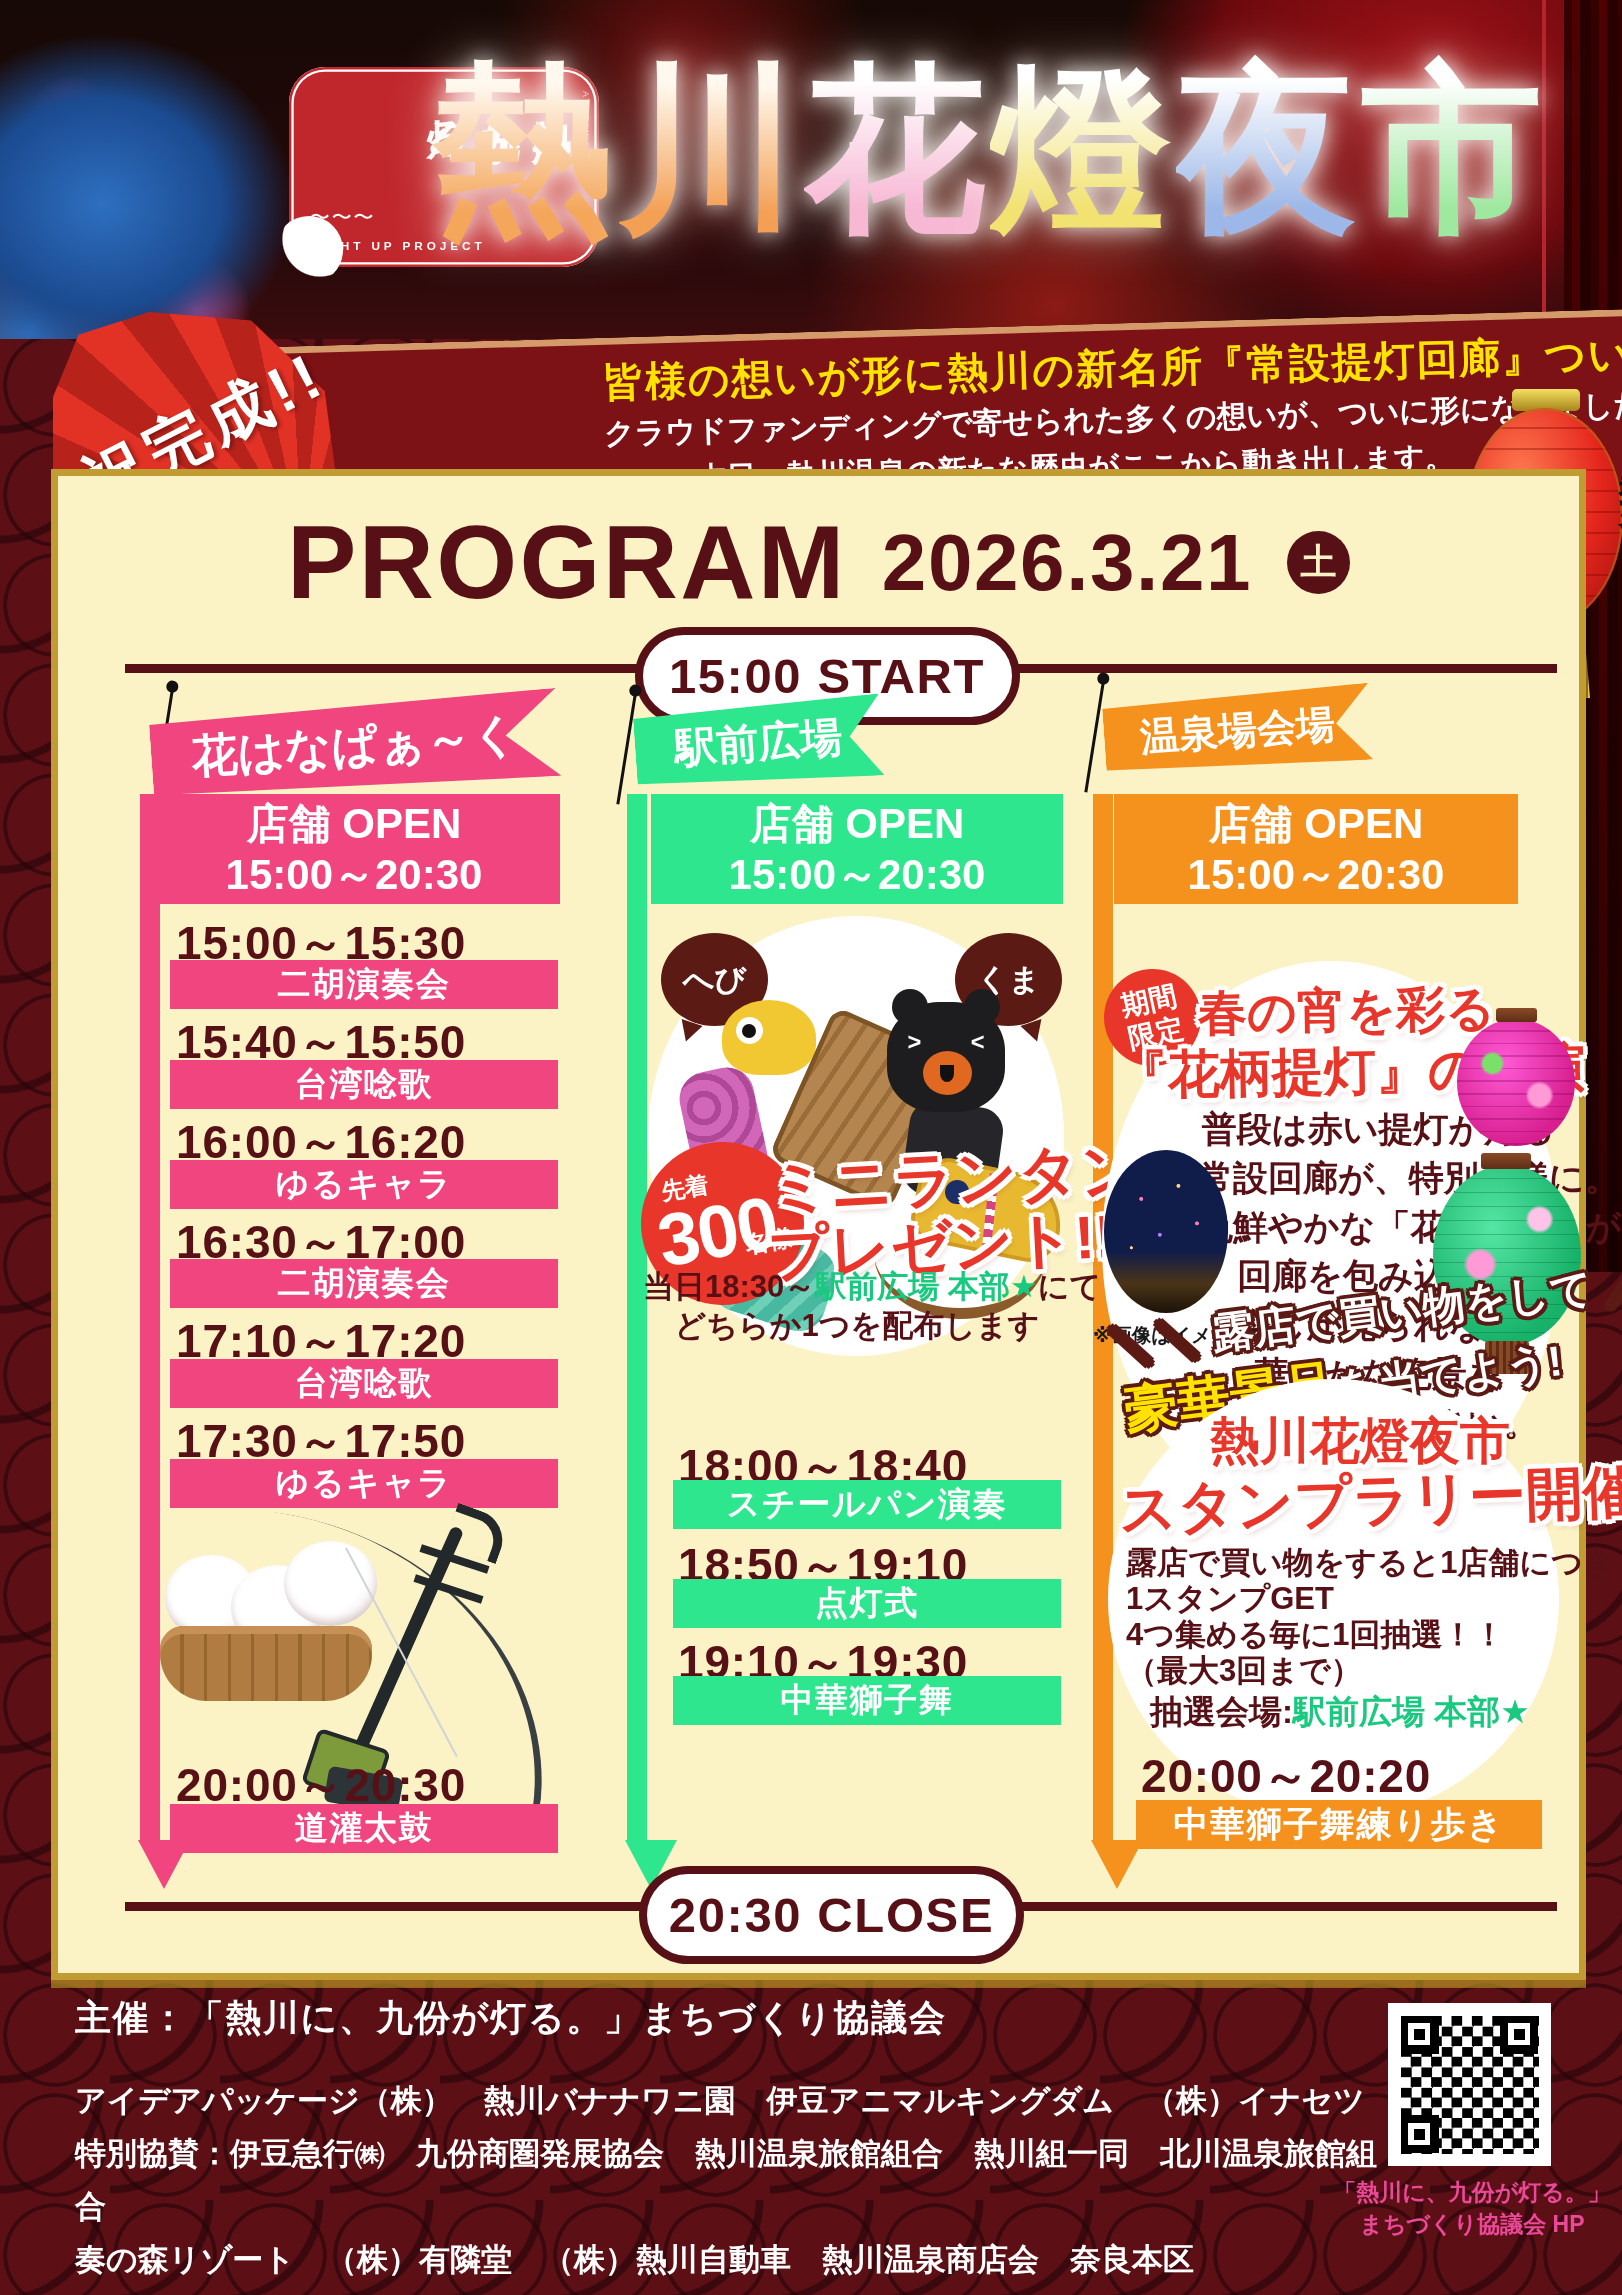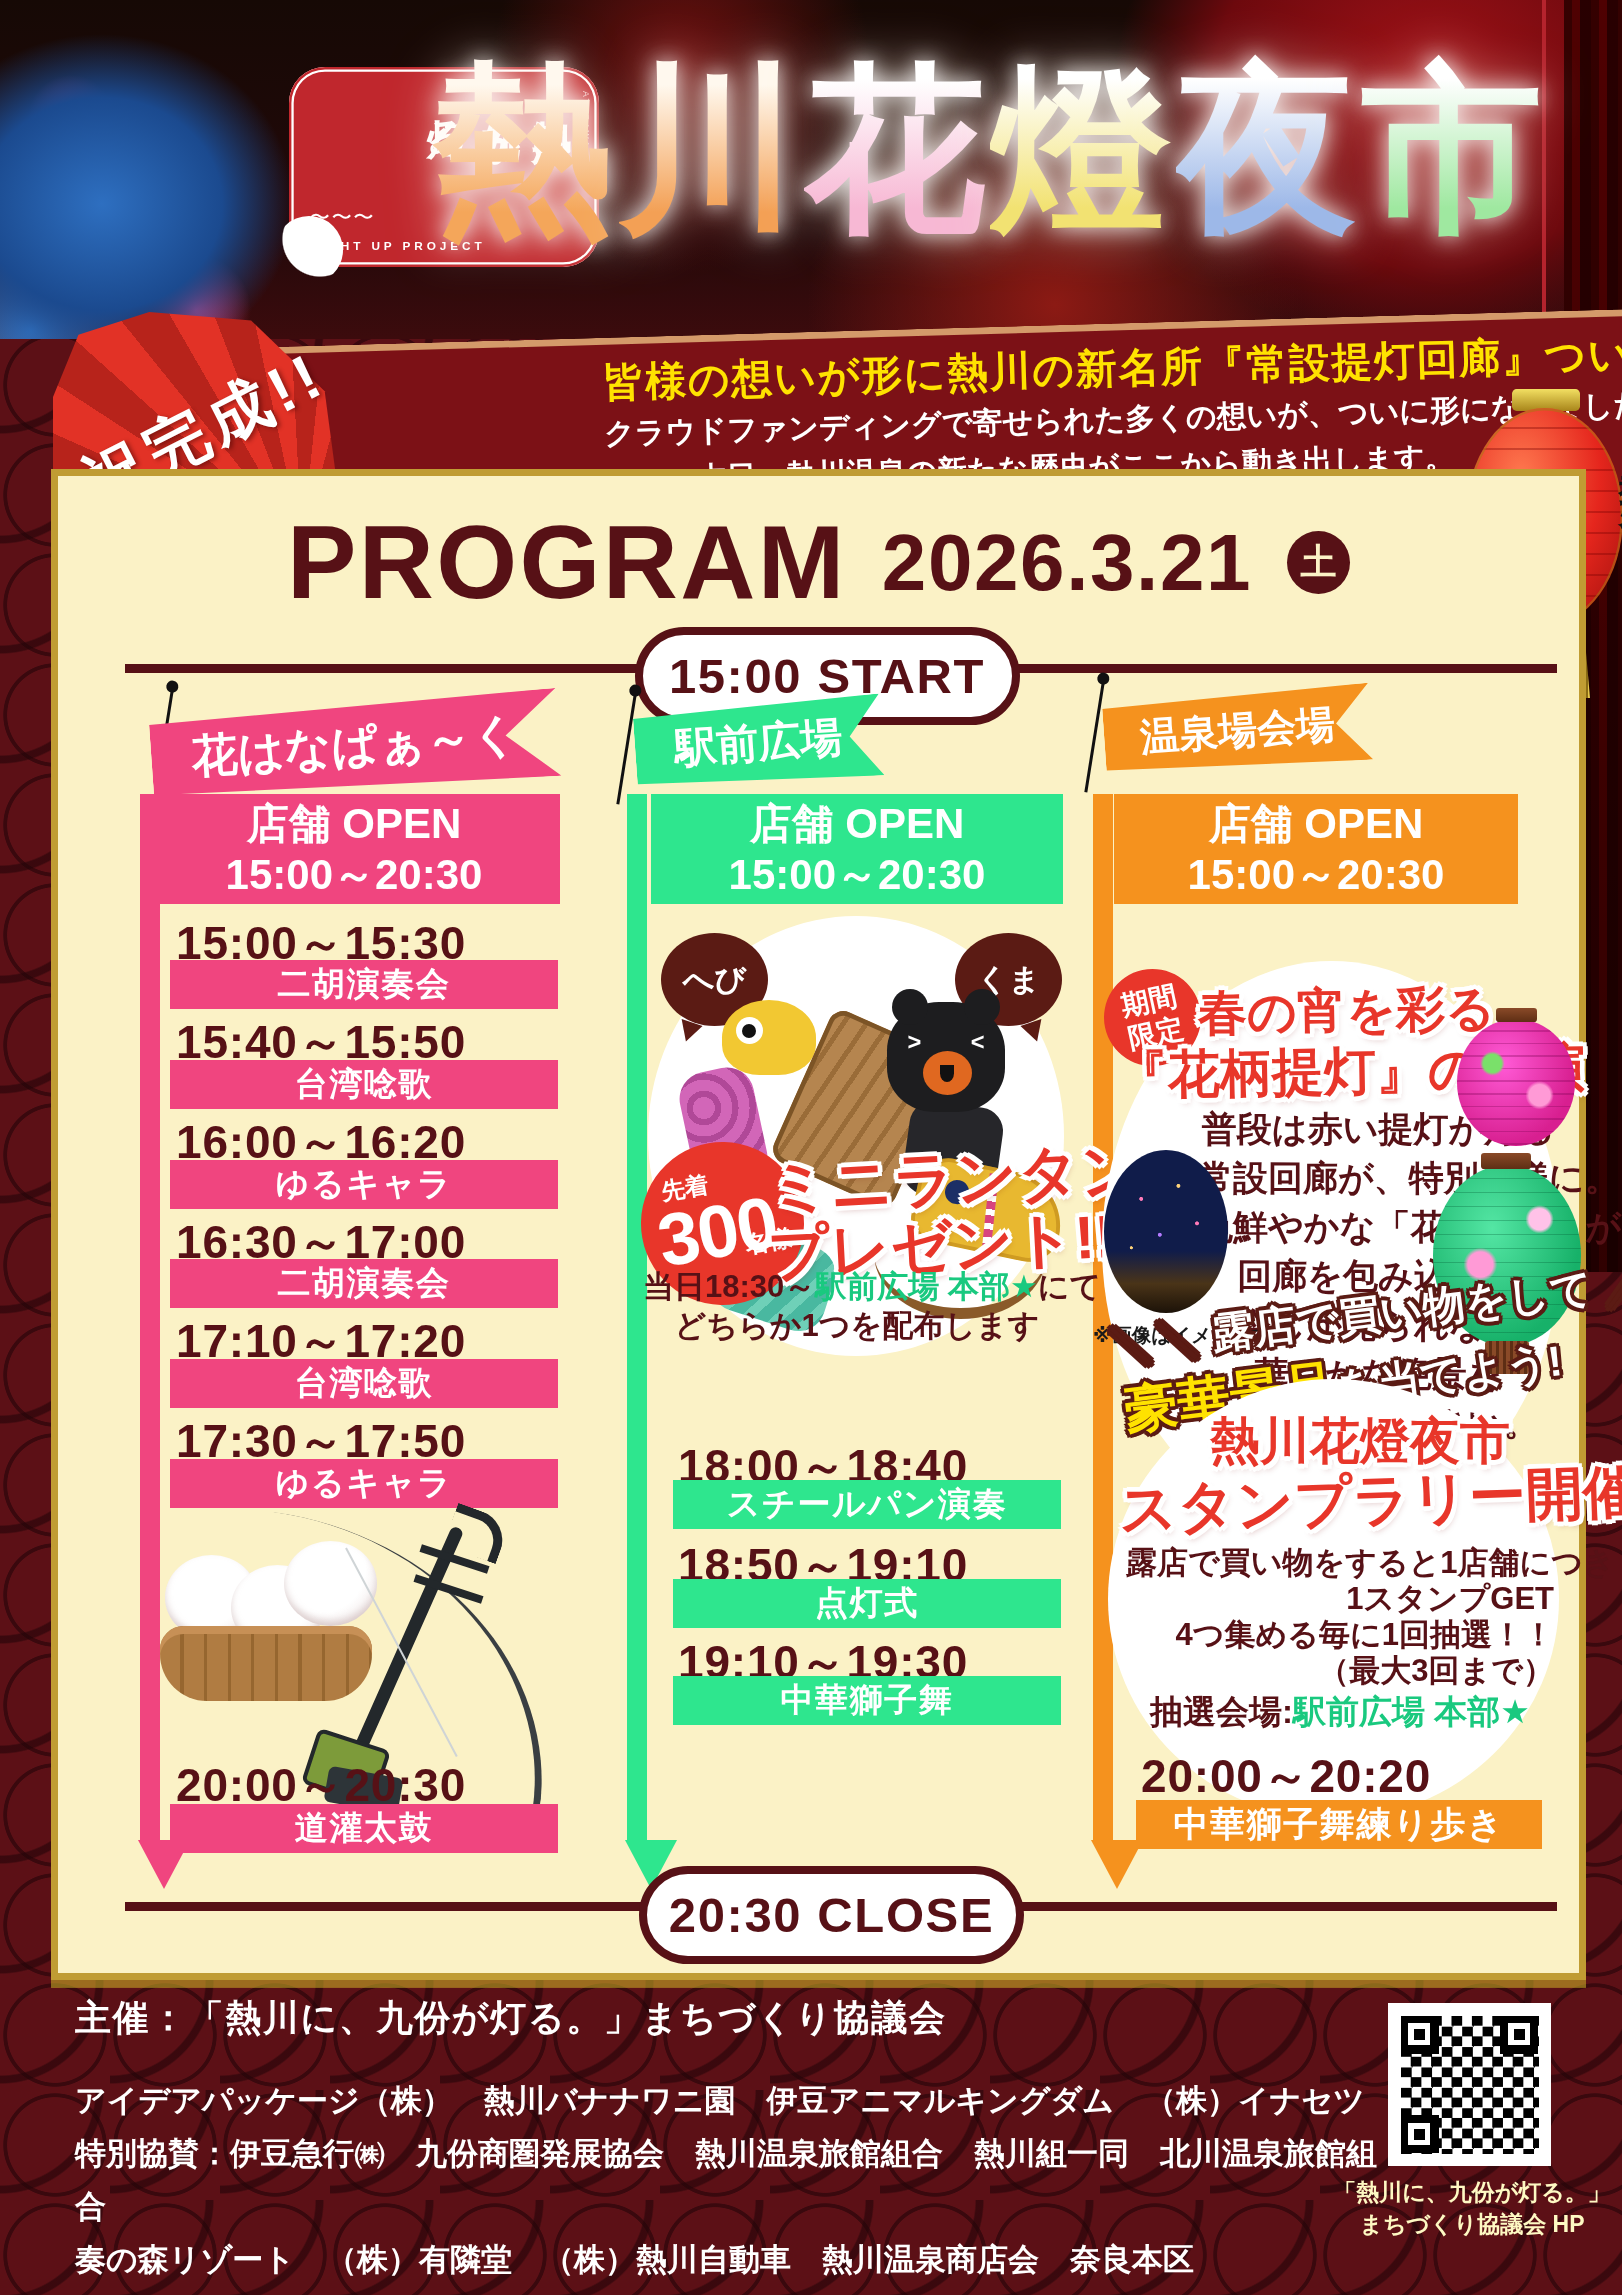--- a/index.html
+++ b/index.html
@@ -251,35 +251,35 @@
       repeating-linear-gradient(180deg,rgba(0,90,50,0) 0 12.6px,rgba(0,90,50,.3) 12.6px 14px),
       radial-gradient(ellipse at 40% 35%,#54e6a4,#17b169 70%);}
   .fl-cap{position:absolute;background:linear-gradient(180deg,#8a4a28,#5e2e14);border-radius:3.1px;}
   .ribbon3{position:absolute;left:1052px;top:810px;width:459px;text-align:center;transform:rotate(-7deg);}
   .ribbon3 .r-line1{color:#fff;font-size:42px;font-weight:800;white-space:nowrap;
     text-shadow:-3.1px -3.1px 0 #5b1b14,3.1px -3.1px 0 #5b1b14,-3.1px 3.1px 0 #5b1b14,3.1px 3.1px 0 #5b1b14,0 3.9px 0 #5b1b14,0 -3.9px 0 #5b1b14,3.9px 0 0 #5b1b14,-3.9px 0 0 #5b1b14;}
   .ribbon3 .r-yellow{color:#ffe200;font-size:53px;}
   .slash{color:#5b1b14;font-size:47px;font-weight:800;}
   .c3-st1{position:absolute;left:1107px;top:932px;width:345px;text-align:right;font-size:50px;}
   .c3-st2{position:absolute;left:1061px;top:988px;width:440px;text-align:center;font-size:57px;transform:rotate(-2deg);}
-  .c3-sbody{position:absolute;left:1068px;top:1069px;width:428px;text-align:right;
+  .c3-sbody{position:absolute;left:1068px;top:1069px;width:428px;text-align:left;
     color:#571116;font-size:31px;font-weight:800;line-height:36px;white-space:nowrap;}
   .c3-venue{position:absolute;left:1068px;top:1214px;width:428px;text-align:center;font-size:33px;font-weight:800;white-space:nowrap;}
   .c3-venue .v-label{color:#571116;} .c3-venue .v-val{color:#19c97f;}
 
   
   .organizer{left:75px;top:1994px;color:#fff;font-size:36px;font-weight:800;letter-spacing:1.6px;}
   .sponsors{left:75px;top:2074px;width:1303px;color:#fff;font-size:31px;font-weight:bold;line-height:53px;}
   .qr-box{left:1388px;top:2003px;width:163px;height:163px;background:#fff;}
   .qr-inner{position:absolute;left:12.6px;top:12.6px;width:138px;height:138px;
     background:repeating-conic-gradient(#000 0% 25%,#fff 0% 50%) 0 0/20.4px 20.4px;}
   .finder{position:absolute;width:38px;height:38px;background:#000;}
   .finder::after{content:"";position:absolute;left:7.9px;top:7.9px;width:22px;height:22px;background:#fff;}
   .finder::before{content:"";position:absolute;left:13.3px;top:13.3px;width:11px;height:11px;background:#000;z-index:1;}
-  .qr-caption{left:1327px;top:2176px;width:290px;text-align:center;color:#fef9c3;font-size:23px;font-weight:bold;line-height:32px;}
+  .qr-caption{left:1327px;top:2176px;width:290px;text-align:center;color:#ec4899;font-size:23px;font-weight:bold;line-height:32px;}
 </style>
 </head>
 <body>
 
 <div class="abs photo-top"></div>
 <div class="abs curtain"></div>
 <div class="abs hang-string"></div>
 
 <div class="abs logo-badge">
   <div class="logo-cols">

